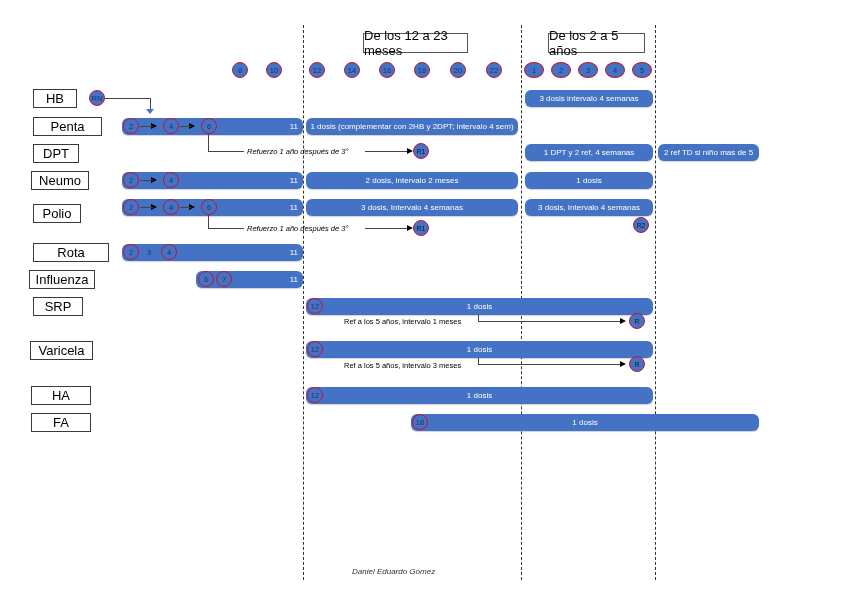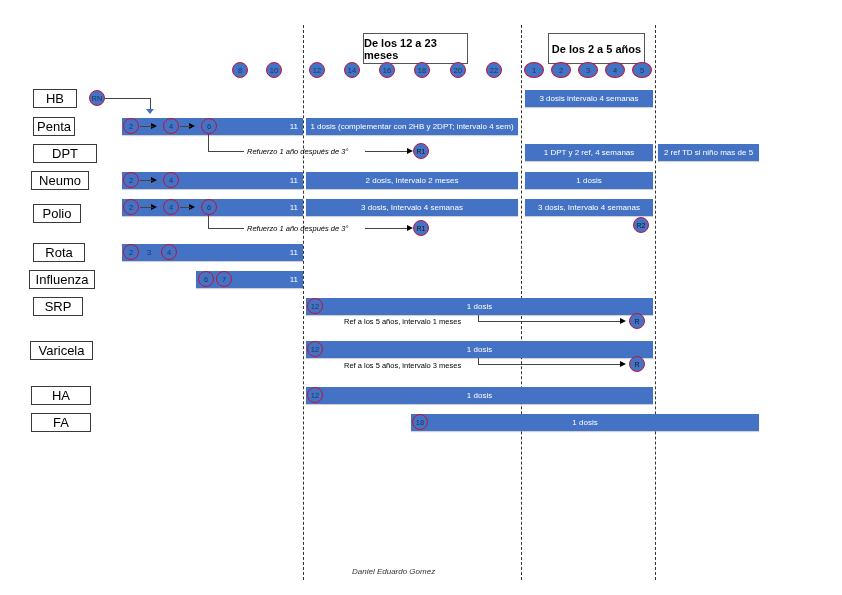--- a/index.html
+++ b/index.html
@@ -8,27 +8,27 @@
   #canvas{position:absolute;left:0;top:0;width:842px;height:595px;}
 
   
   .rowlabel{position:absolute;border:1px solid #3a3a3a;background:#ffffff;
             display:flex;align-items:center;justify-content:center;
             font-size:13px;color:#000;box-sizing:border-box;height:19px;}
 
   
   .sectionbox{position:absolute;border:1px solid #555;background:#fff;
               display:flex;align-items:center;justify-content:center;
-              font-size:11px;color:#000;box-sizing:border-box;height:31px;font-weight:bold;}
+              font-size:13px;color:#000;box-sizing:border-box;height:20px;}
 
   
   .vline{position:absolute;width:0;border-left:1.4px dashed #333;}
 
   
-  .bar{position:absolute;background:#4472c4;border-radius:0;height:17px;
+  .bar{position:absolute;background:#4472c4;border-radius:6px;height:17px;
        display:flex;align-items:center;justify-content:center;
        font-size:8px;color:#fff;box-sizing:border-box;
        box-shadow:0 1px 1px rgba(0,0,0,.18);white-space:nowrap;overflow:hidden;}
   .bar.lbl-right{justify-content:flex-end;padding-right:5px;}
 
   
   .circ{position:absolute;width:16px;height:16px;border-radius:50%;
         background:#4472c4;border:1.6px solid #c0143c;
         display:flex;align-items:center;justify-content:center;
         font-size:7.5px;color:#17365d;box-sizing:border-box;z-index:6;}
@@ -106,33 +106,33 @@
   <div class="circ wide" style="left:605px;top:62px;">
     <span>4</span>
     </div>
   <div class="circ wide" style="left:632px;top:62px;">
     <span>5</span>
     </div>
 
   <div class="rowlabel" style="left:33px;top:89px;width:44px;">
     <span>HB</span>
     </div>
-  <div class="rowlabel" style="left:33px;top:117px;width:42px;">
+  <div class="rowlabel" style="left:33px;top:117px;width:69px;">
     <span>Penta</span>
     </div>
-  <div class="rowlabel" style="left:33px;top:144px;width:64px;">
+  <div class="rowlabel" style="left:33px;top:144px;width:46px;">
     <span>DPT</span>
     </div>
   <div class="rowlabel" style="left:31px;top:171px;width:58px;">
     <span>Neumo</span>
     </div>
   <div class="rowlabel" style="left:33px;top:187px;width:48px;margin-top:17px;">
     <span>Polio</span>
     </div>
-  <div class="rowlabel" style="left:33px;top:243px;width:52px;">
+  <div class="rowlabel" style="left:33px;top:243px;width:76px;">
     <span>Rota</span>
     </div>
   <div class="rowlabel" style="left:29px;top:270px;width:66px;">
     <span>Influenza</span>
     </div>
   <div class="rowlabel" style="left:33px;top:297px;width:50px;">
     <span>SRP</span>
     </div>
   <div class="rowlabel" style="left:30px;top:341px;width:63px;">
     <span>Varicela</span>

